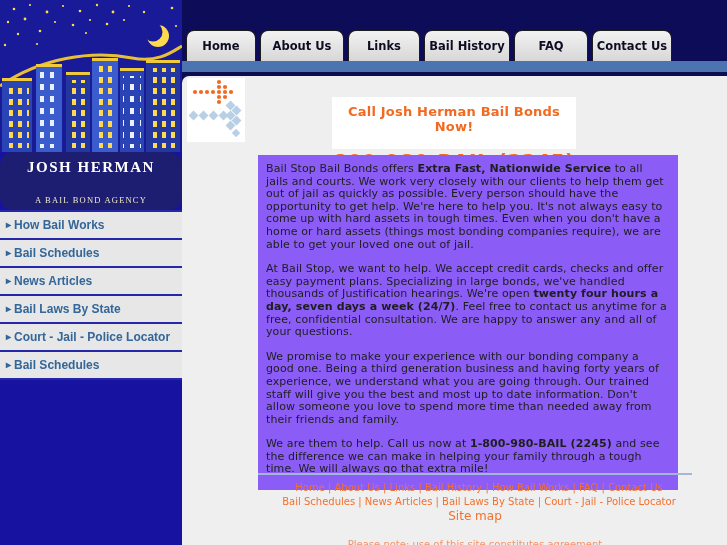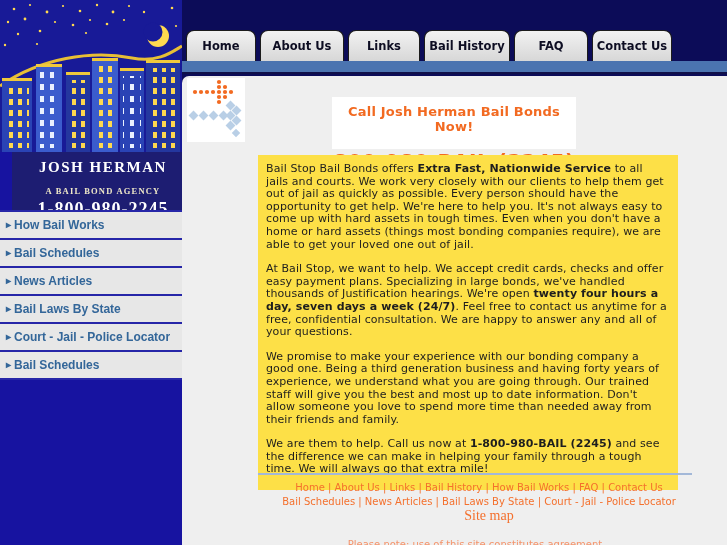--- a/index.html
+++ b/index.html
@@ -2,24 +2,24 @@
 <html><head>
 <meta charset="utf-8">
 <style>
   html,body{margin:0;padding:0;background:#06062e;}
   *{box-sizing:border-box;}
   #page{position:relative;width:727px;height:545px;background:#0c0c58;overflow:hidden;
         font-family:"DejaVu Sans","Liberation Sans",sans-serif;}
   
   #sidebar{position:absolute;left:0;top:0;width:182px;height:545px;background:#1713a0;}
   #logo{position:absolute;left:0;top:0;width:182px;height:152px;display:block;}
-  #brandband{position:absolute;left:12px;top:152px;width:182px;height:58px;background:#1d1d72;
-             text-align:center;color:#fff;font-family:"Liberation Serif","DejaVu Serif",serif;}
+  #brandband{position:absolute;left:0;top:152px;width:182px;height:58px;background:#1d1d72;
+             text-align:center;color:#fff;font-family:"Liberation Serif","DejaVu Serif",serif;border-radius:13px;}
   .brand1{font-size:15px;font-weight:bold;letter-spacing:1.5px;margin-top:7px;}
-  .brand2{font-size:8.5px;font-weight:bold;letter-spacing:1.2px;color:#efe8c8;margin-top:10px;}
+  .brand2{font-size:8.5px;font-weight:normal;letter-spacing:1.2px;color:#efe8c8;margin-top:19px;}
   .brand3{font-size:18px;font-weight:bold;letter-spacing:1px;margin-top:3px;}
   #sidenav{position:absolute;left:0;top:210px;width:182px;border-top:2px solid #2626a8;}
   .navitem{height:28px;background:#e7e7e7;border-bottom:2px solid #2626a8;display:flex;
            align-items:center;padding-left:6px;cursor:pointer;
            color:#336699;font-weight:bold;font-size:12px;font-family:"Liberation Sans",sans-serif;}
   .navitem .bullet{font-size:10px;margin-right:3px;position:relative;top:-1px;}
   
   #content{position:absolute;left:182px;top:0;width:545px;height:409px;}
   #tabbar{position:absolute;left:4px;top:30px;height:31px;display:flex;gap:4px;}
   .tab{height:31px;background:linear-gradient(#f2f2f2,#d7d7d7);border:1px solid #1c1c1c;border-bottom:none;
@@ -27,30 +27,30 @@
        font-size:11.5px;font-weight:bold;color:#0d0d22;cursor:pointer;}
   #stripe{position:absolute;left:0;top:61px;width:545px;height:13px;background:#4b74b0;
           border-bottom:2px solid #0f0f48;}
   #sheet{position:absolute;left:0;top:76px;width:545px;height:469px;background:#efefef;
          border-top-left-radius:7px;}
   #arrowbox{position:absolute;left:5px;top:78px;width:58px;height:64px;background:#ffffff;}
   #herobox{position:absolute;left:150px;top:97px;width:244px;height:52px;background:#ffffff;
            text-align:center;color:#f26a21;}
   .hero1{font-size:13px;font-weight:bold;margin-top:7px;letter-spacing:0.2px;}
   .hero2{font-size:20px;font-weight:bold;margin-top:15px;letter-spacing:0.5px;}
-  #textcol{position:absolute;left:76px;top:155px;width:420px;background:#fde047;
+  #textcol{position:absolute;left:76px;top:155px;width:420px;background:#8b5cf6;
            padding:8px 10px 2px 8px;}
   #textcol p{margin:0 0 12px 0;font-size:11px;line-height:12.6px;color:#1e1e1e;letter-spacing:0.1px;}
   #divider{position:absolute;left:76px;top:473px;width:434px;height:2px;background:#a3b8d8;}
   #footerlinks{position:absolute;left:80px;top:481px;width:434px;text-align:center;
                font-size:10px;line-height:14px;color:#f4702d;}
   #footerlinks a{color:#f4702d;text-decoration:none;cursor:pointer;}
   .sep{white-space:pre;}
-  #sitemaprow{position:absolute;left:90px;top:509px;width:434px;text-align:center;
-              font-size:14px;line-height:14px;font-family:Liberation Serif, serif;}
+  #sitemaprow{position:absolute;left:76px;top:509px;width:434px;text-align:center;
+              font-size:12px;line-height:14px;}
   #sitemaprow a{color:#f4702d;text-decoration:none;cursor:pointer;}
   #clippedline{position:absolute;left:76px;top:539px;width:434px;text-align:center;
                font-size:10px;line-height:12px;color:#f4936a;}
 </style>
 </head>
 <body>
 
 <div id="page">
 
   <div id="sidebar">

